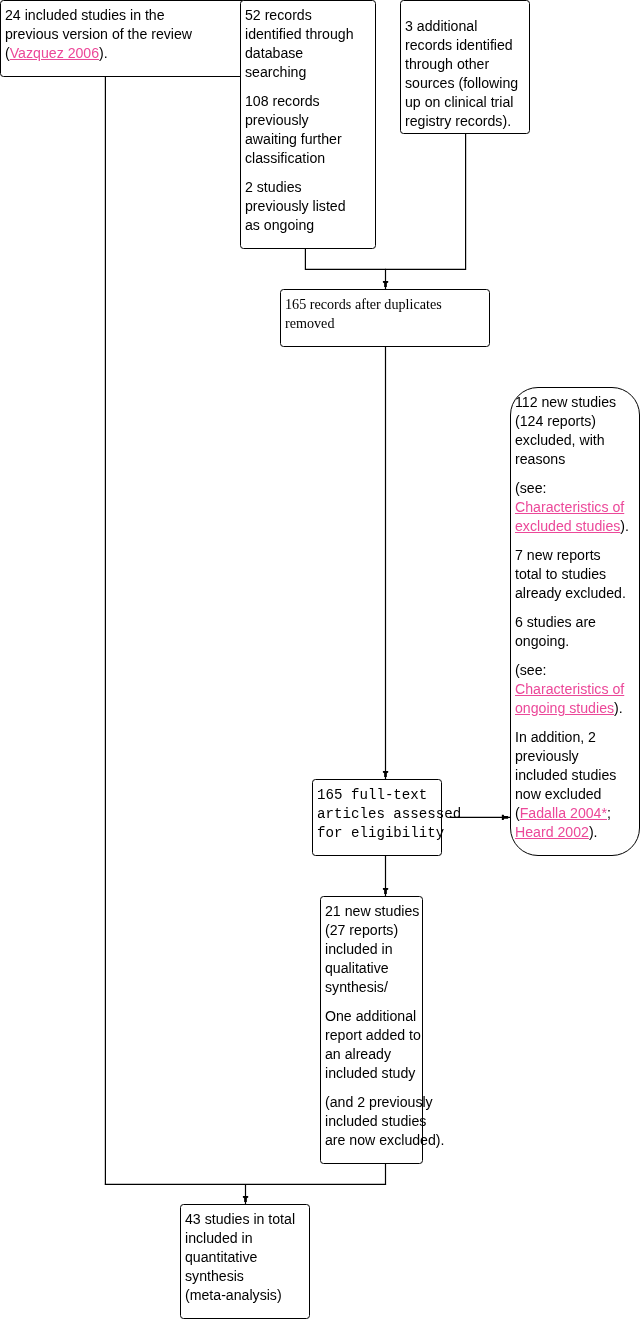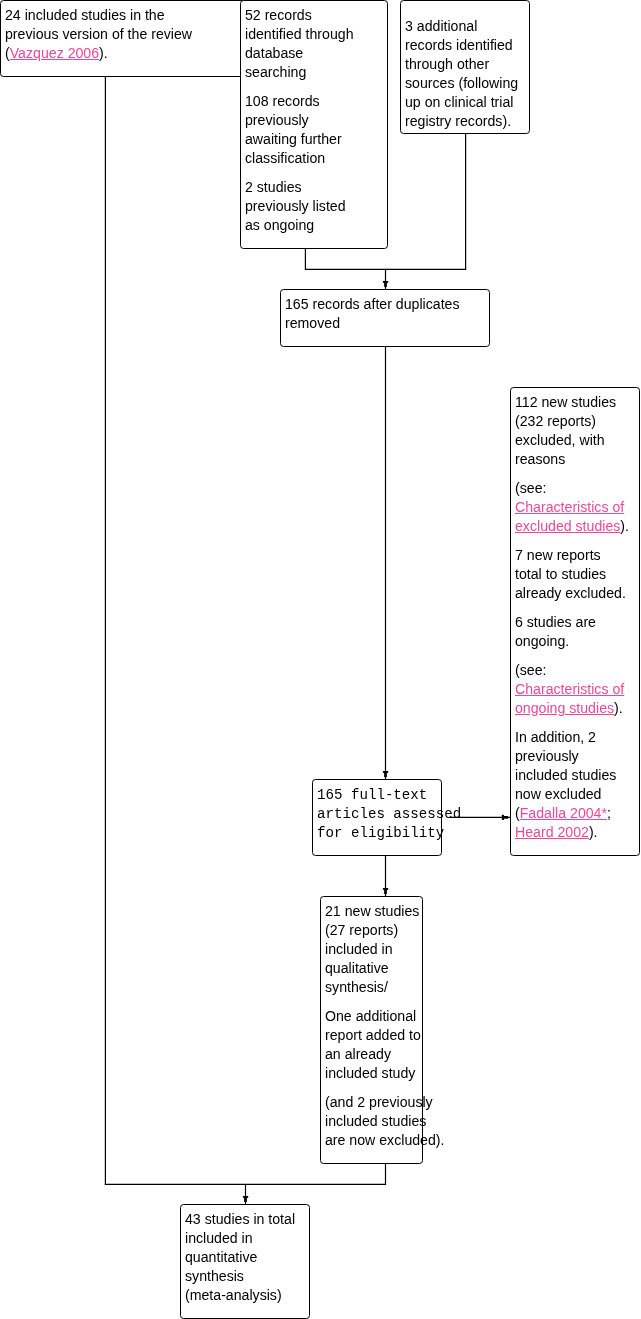--- a/index.html
+++ b/index.html
@@ -82,21 +82,21 @@
   <div class="node" style="left:0px; top:0px; width:250px; height:77px; padding:5.25px 6px 4px 4px;">
     <div class="node-body">
         <p>
           <span class="ln"><span>24 included studies in the</span></span>
           <span class="ln"><span>previous version of the review</span></span>
           <span class="ln"><span>(</span><span class="lnk">Vazquez 2006</span><span>).</span></span>
         </p>
       </div>
   </div>
 
-  <div class="node" style="left:240px; top:0px; width:148px; height:249px; padding:5.25px 6px 4px 4px;">
+  <div class="node" style="left:240px; top:0px; width:136px; height:249px; padding:5.25px 6px 4px 4px;">
     <div class="node-body">
         <p>
           <span class="ln"><span>52 records</span></span>
           <span class="ln"><span>identified through</span></span>
           <span class="ln"><span>database</span></span>
           <span class="ln"><span>searching</span></span>
         </p>
         <p>
           <span class="ln"><span>108 records</span></span>
           <span class="ln"><span>previously</span></span>
@@ -117,34 +117,34 @@
           <span class="ln"><span>3 additional</span></span>
           <span class="ln"><span>records identified</span></span>
           <span class="ln"><span>through other</span></span>
           <span class="ln"><span>sources (following</span></span>
           <span class="ln"><span>up on clinical trial</span></span>
           <span class="ln"><span>registry records).</span></span>
         </p>
       </div>
   </div>
 
-  <div class="node" style="left:280px; top:289px; width:210px; height:58px; padding:5.25px 6px 4px 4px;">
+  <div class="node" style="left:280px; top:289px; width:210px; height:58px; padding:5.25px 6px 4px 4px;font-family:Liberation Serif, serif;">
     <div class="node-body">
         <p>
           <span class="ln"><span>165 records after duplicates</span></span>
           <span class="ln"><span>removed</span></span>
         </p>
       </div>
   </div>
 
-  <div class="node" style="left:510px; top:387px; width:130px; height:469px; padding:5.25px 6px 4px 4px;">
+  <div class="node" style="left:510px; top:387px; width:130px; height:469px; padding:5.25px 6px 4px 4px;border-radius:28px;">
     <div class="node-body">
         <p>
           <span class="ln"><span>112 new studies</span></span>
-          <span class="ln"><span>(232 reports)</span></span>
+          <span class="ln"><span>(124 reports)</span></span>
           <span class="ln"><span>excluded, with</span></span>
           <span class="ln"><span>reasons</span></span>
         </p>
         <p>
           <span class="ln"><span>(see:</span></span>
           <span class="ln"><span class="lnk">Characteristics of</span></span>
           <span class="ln"><span class="lnk">excluded studies</span><span>).</span></span>
         </p>
         <p>
           <span class="ln"><span>7 new reports</span></span>

